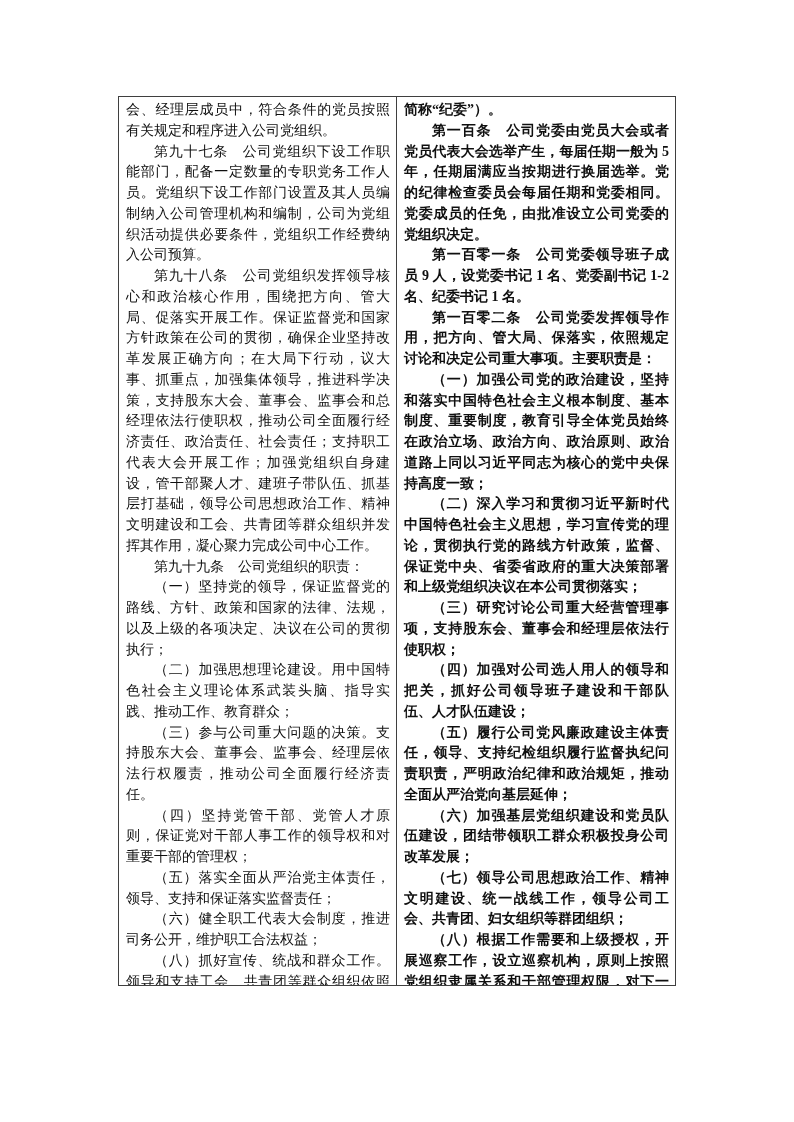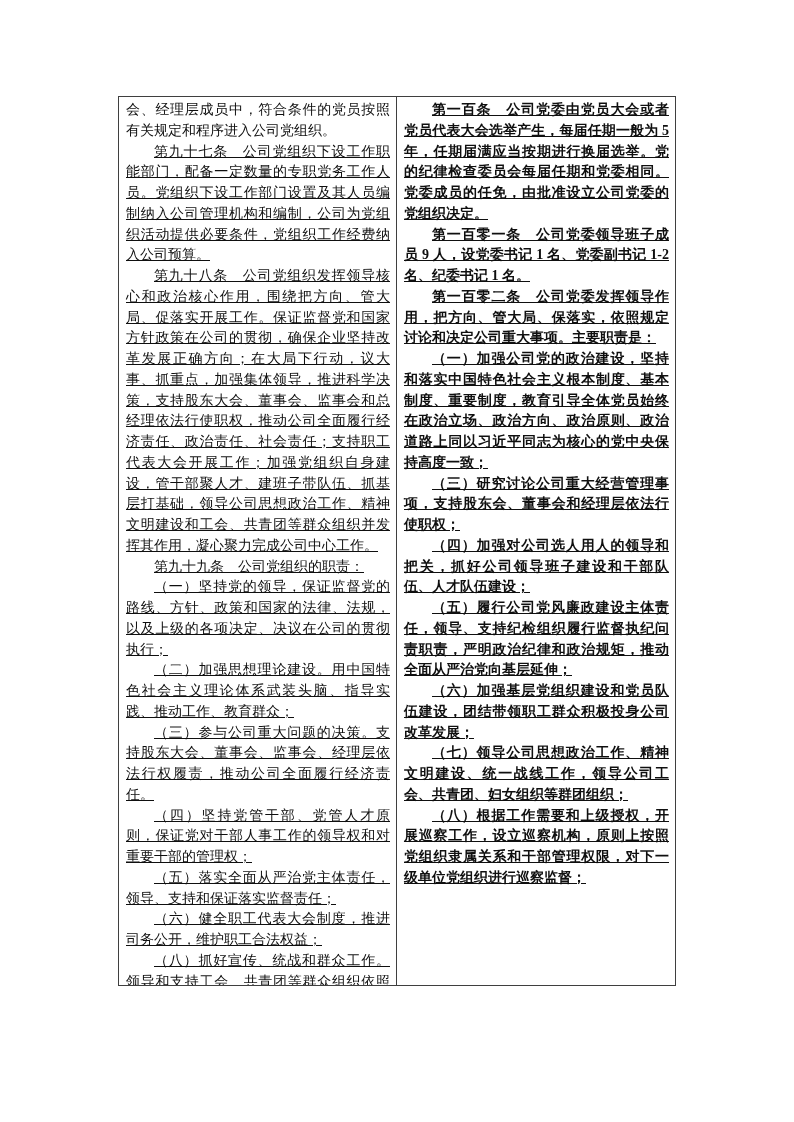--- a/index.html
+++ b/index.html
@@ -47,21 +47,20 @@
     margin: 0;
     font-size: 14px;
     line-height: 20.75px;
     text-align: justify;
     text-justify: inter-character;
     word-break: break-all;
     overflow-wrap: break-word;
   }
   .para.indent {
     text-indent: 2em;
-    text-decoration: underline;
   }
 </style>
 </head>
 <body>
 
 <div class="page">
   <div class="doc-table">
     <div class="col col-left">
         <p class="para">会、经理层成员中，符合条件的党员按照有关规定和程序进入公司党组织。</p>
         <p class="para indent">第九十七条　公司党组织下设工作职能部门，配备一定数量的专职党务工作人员。党组织下设工作部门设置及其人员编制纳入公司管理机构和编制，公司为党组织活动提供必要条件，党组织工作经费纳入公司预算。</p>
@@ -69,24 +68,26 @@
         <p class="para indent">第九十九条　公司党组织的职责：</p>
         <p class="para indent">（一）坚持党的领导，保证监督党的路线、方针、政策和国家的法律、法规，以及上级的各项决定、决议在公司的贯彻执行；</p>
         <p class="para indent">（二）加强思想理论建设。用中国特色社会主义理论体系武装头脑、指导实践、推动工作、教育群众；</p>
         <p class="para indent">（三）参与公司重大问题的决策。支持股东大会、董事会、监事会、经理层依法行权履责，推动公司全面履行经济责任。</p>
         <p class="para indent">（四）坚持党管干部、党管人才原则，保证党对干部人事工作的领导权和对重要干部的管理权；</p>
         <p class="para indent">（五）落实全面从严治党主体责任，领导、支持和保证落实监督责任；</p>
         <p class="para indent">（六）健全职工代表大会制度，推进司务公开，维护职工合法权益；</p>
         <p class="para indent">（八）抓好宣传、统战和群众工作。领导和支持工会、共青团等群众组织依照法律和各自的章程独立自主地开展工作；</p>
       </div>
     <div class="col col-right">
+        <p class="para">简称“纪委”）。</p>
         <p class="para indent">第一百条　公司党委由党员大会或者党员代表大会选举产生，每届任期一般为 5 年，任期届满应当按期进行换届选举。党的纪律检查委员会每届任期和党委相同。党委成员的任免，由批准设立公司党委的党组织决定。</p>
         <p class="para indent">第一百零一条　公司党委领导班子成员 9 人，设党委书记 1 名、党委副书记 1-2 名、纪委书记 1 名。</p>
         <p class="para indent">第一百零二条　公司党委发挥领导作用，把方向、管大局、保落实，依照规定讨论和决定公司重大事项。主要职责是：</p>
         <p class="para indent">（一）加强公司党的政治建设，坚持和落实中国特色社会主义根本制度、基本制度、重要制度，教育引导全体党员始终在政治立场、政治方向、政治原则、政治道路上同以习近平同志为核心的党中央保持高度一致；</p>
+        <p class="para indent">（二）深入学习和贯彻习近平新时代中国特色社会主义思想，学习宣传党的理论，贯彻执行党的路线方针政策，监督、保证党中央、省委省政府的重大决策部署和上级党组织决议在本公司贯彻落实；</p>
         <p class="para indent">（三）研究讨论公司重大经营管理事项，支持股东会、董事会和经理层依法行使职权；</p>
         <p class="para indent">（四）加强对公司选人用人的领导和把关，抓好公司领导班子建设和干部队伍、人才队伍建设；</p>
         <p class="para indent">（五）履行公司党风廉政建设主体责任，领导、支持纪检组织履行监督执纪问责职责，严明政治纪律和政治规矩，推动全面从严治党向基层延伸；</p>
         <p class="para indent">（六）加强基层党组织建设和党员队伍建设，团结带领职工群众积极投身公司改革发展；</p>
         <p class="para indent">（七）领导公司思想政治工作、精神文明建设、统一战线工作，领导公司工会、共青团、妇女组织等群团组织；</p>
         <p class="para indent">（八）根据工作需要和上级授权，开展巡察工作，设立巡察机构，原则上按照党组织隶属关系和干部管理权限，对下一级单位党组织进行巡察监督；</p>
       </div>
   </div>
 </div>
 

